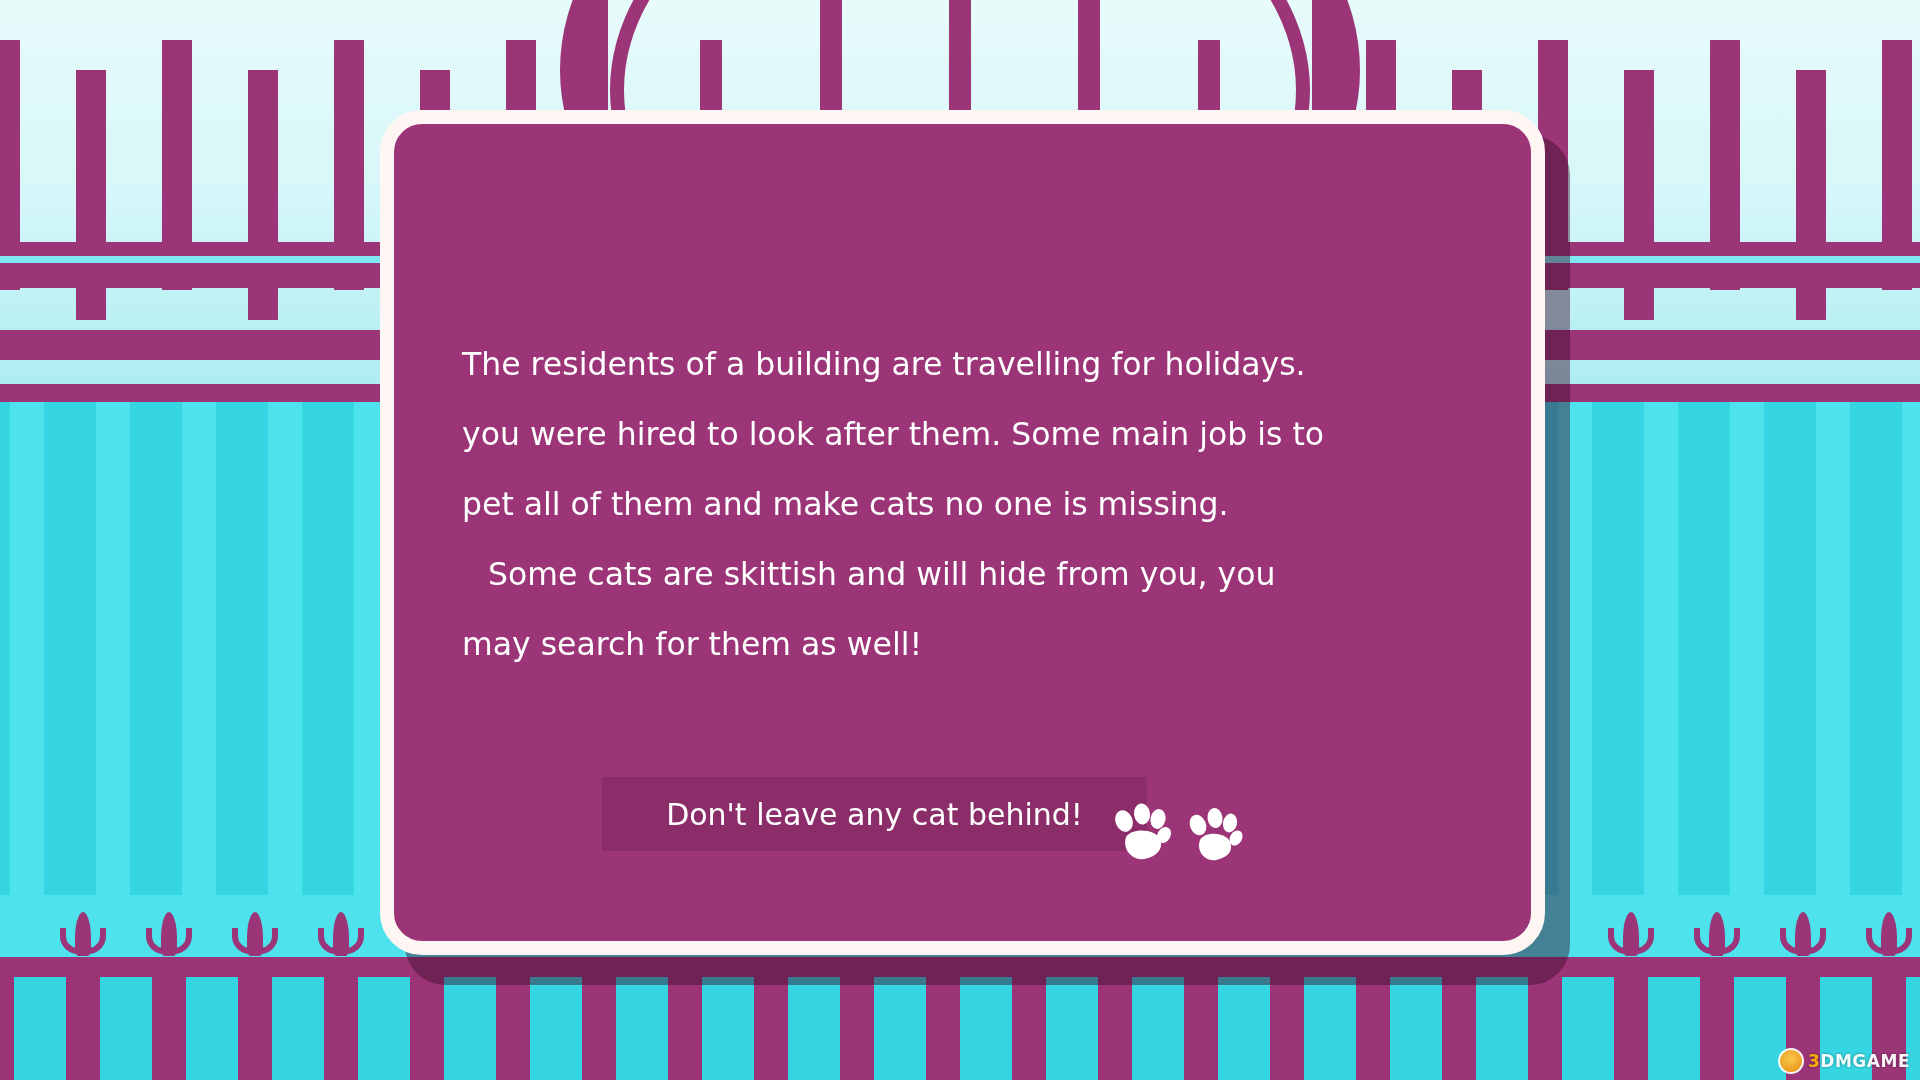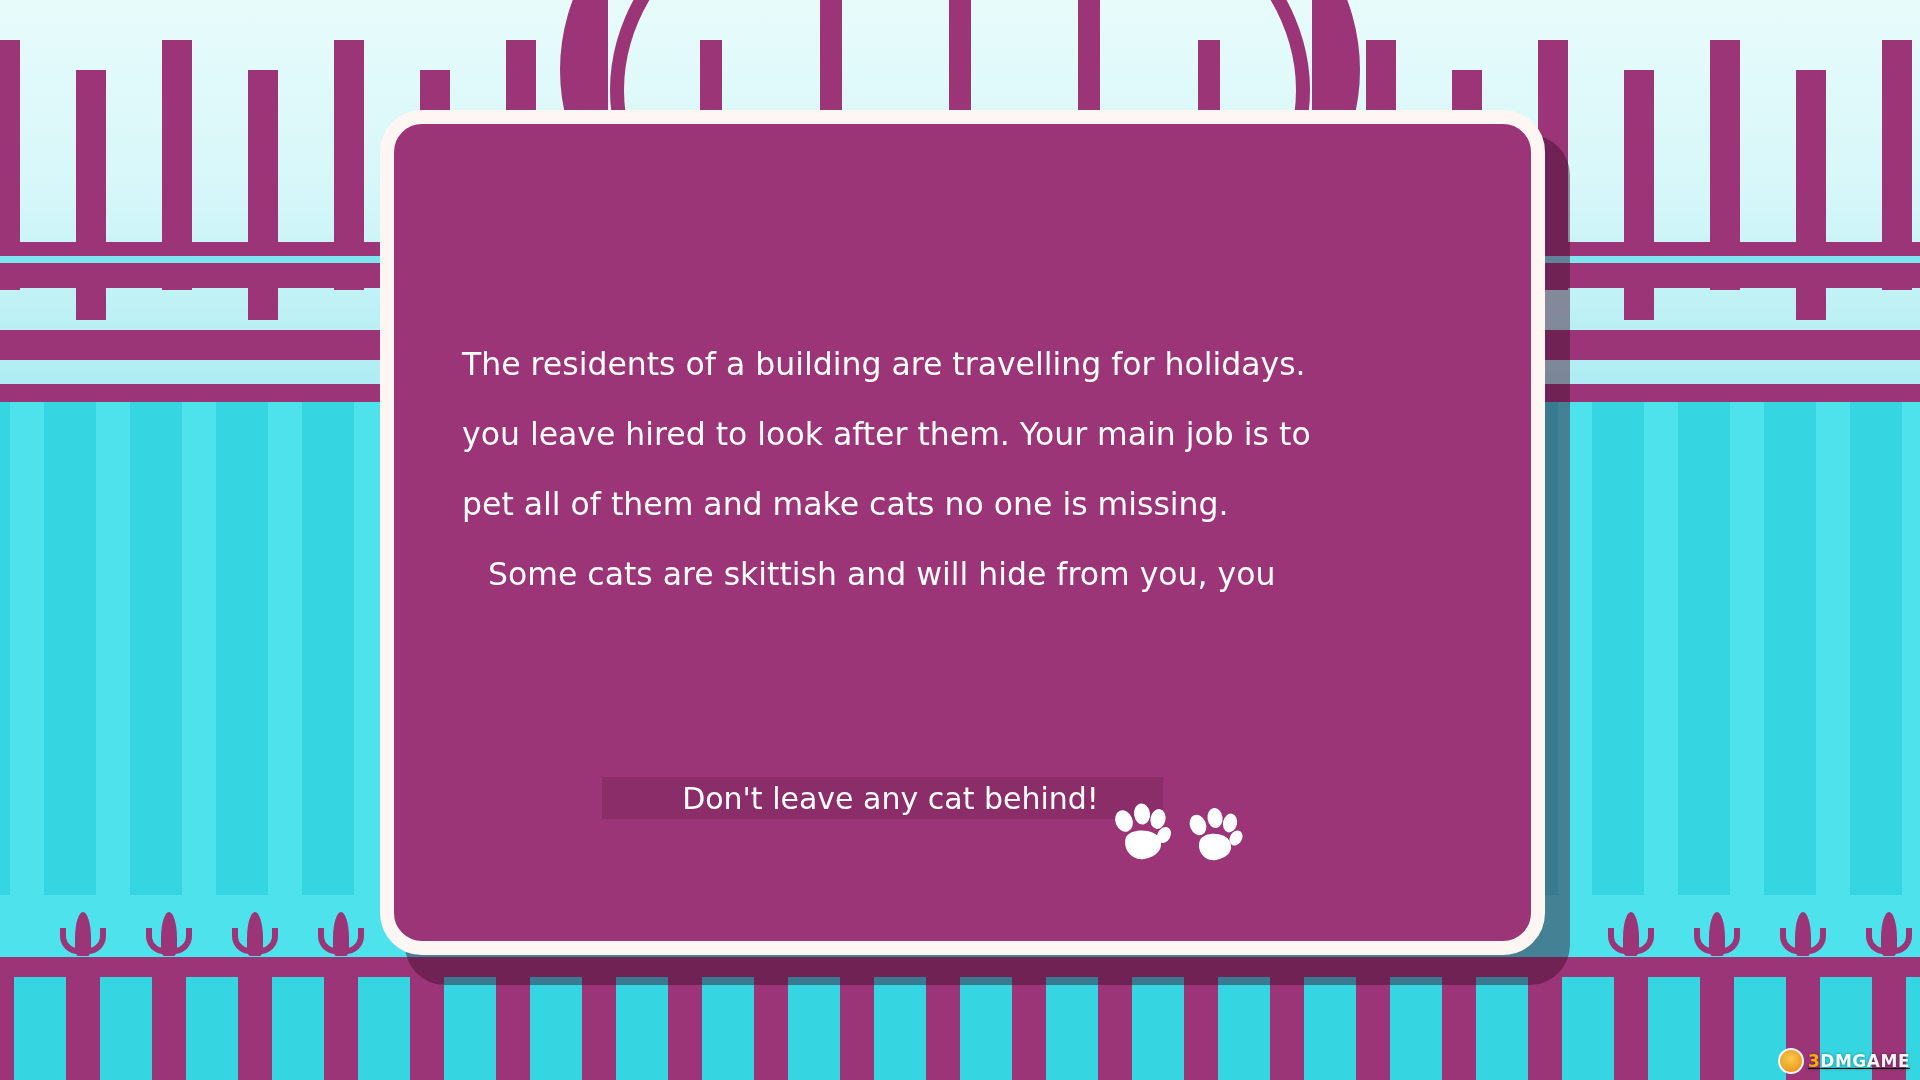--- a/index.html
+++ b/index.html
@@ -235,26 +235,25 @@
     line-height: 70px;
   }
   .body-text p { margin: 0; }
   .body-text p.justify { text-align: justify; text-align-last: left; margin-left: 26px; }
 
   .cta {
     position: absolute;
     left: 208px;
     top: 653px;
     width: 545px;
-    height: 42px;
+    height: 74px;
     background: #8b2d69;
     display: flex;
     align-items: center;
     justify-content: center;
-    padding-left: 16px;
   }
   .cta-text {
     color: #ffffff;
     font-family: "DejaVu Sans", sans-serif;
     font-size: 30px;
   }
 
   .paws {
     position: absolute;
     left: 700px;
@@ -265,21 +264,20 @@
 
   
   .watermark {
     position: absolute;
     right: 10px;
     bottom: 6px;
     display: flex;
     align-items: center;
     gap: 4px;
     opacity: .95;
-    text-decoration: underline;
   }
   .wm-badge {
     width: 26px; height: 26px;
     border-radius: 50%;
     background: radial-gradient(circle at 50% 40%, #ffd24d 0%, #f3a21c 70%, #d97d0c 100%);
     border: 2px solid #ffffff;
     box-sizing: border-box;
   }
   .wm-text {
     font-family: "DejaVu Sans", sans-serif;
@@ -489,23 +487,24 @@
     </div>
   </div>
 
   <div class="dialog-shadow"></div>
 
   <div class="dialog">
 
 
     <div class="body-text">
       <p>The residents of a building are travelling for holidays.</p>
-      <p>you leave hired to look after them. Your main job is to</p>
+      <p>you were hired to look after them. Some main job is to</p>
       <p>pet all of them and make cats no one is missing.</p>
       <p class="justify">Some cats are skittish and will hide from you, you</p>
+      <p>may search for them as well!</p>
     </div>
 
     <div class="cta">
       <span class="cta-text">Don't leave any cat behind!</span>
     </div>
 
     <div class="paws">
       <svg width="160" height="90" viewBox="0 0 160 90">
         <g fill="#ffffff">
 

